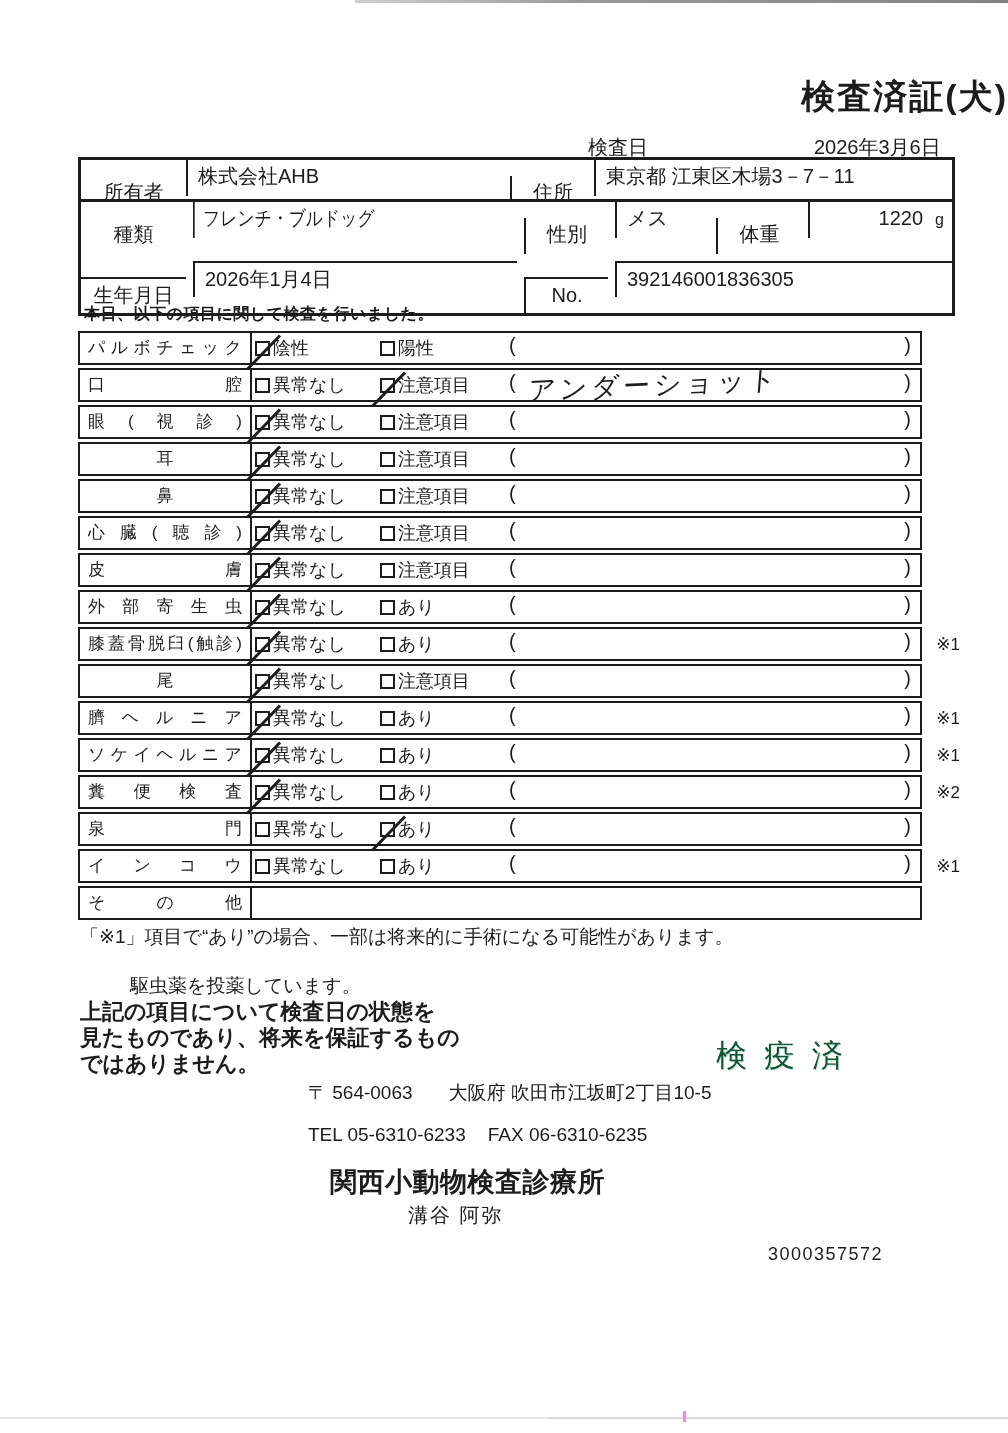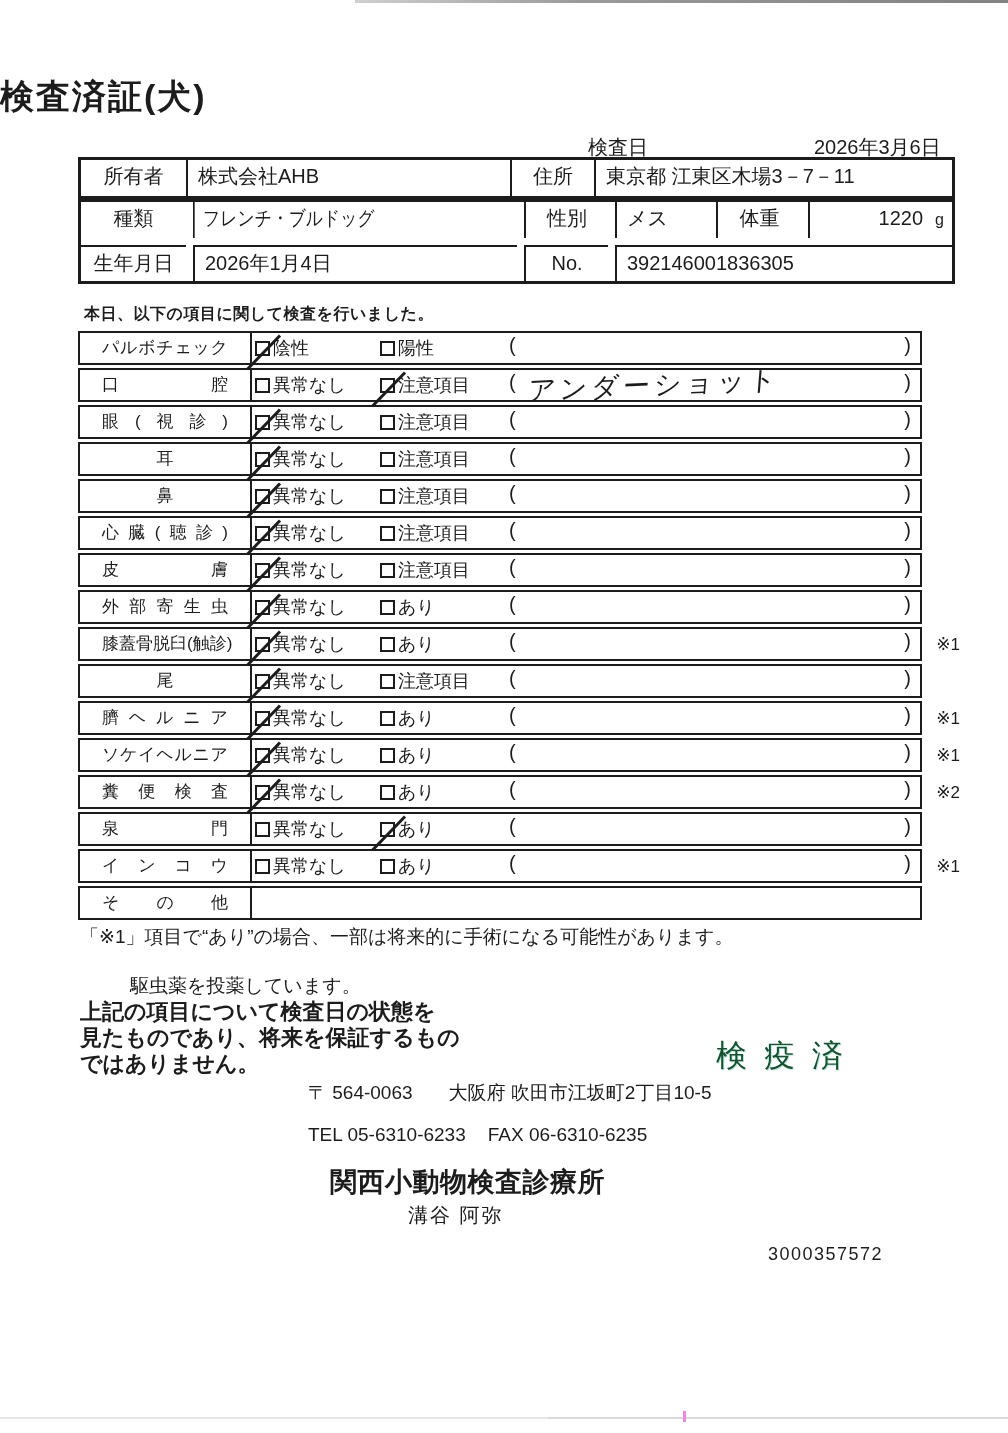--- a/index.html
+++ b/index.html
@@ -12,48 +12,48 @@
     font-family: "Liberation Sans", "DejaVu Sans", sans-serif;
     overflow: hidden;
   }
   
   .scan-top { position:absolute; top:0; left:355px; width:653px; height:3px;
     background: linear-gradient(to right,#cfcfcf 0%,#9a9a9a 35%,#828282 100%); }
   .scan-bottom { position:absolute; top:1417px; left:0; width:1008px; height:2px; background:#e6e6e6; }
   .scan-bottom-dark { position:absolute; top:1417px; left:548px; width:460px; height:2px; background:#d9d9d9; }
   .scan-tick { position:absolute; top:1411px; left:683px; width:3px; height:11px; background:#ee86e4; }
 
-  .title { position:absolute; top:74px; left:0; width:100%; text-align:left;
+  .title { position:absolute; top:74px; left:0; width:100%; text-align:right;
     font-size:34px; font-weight:700; letter-spacing:2px; }
 
   .exam-date-label { position:absolute; top:134px; left:588px; font-size:20px; }
   .exam-date-value { position:absolute; top:134px; left:814px; font-size:20px; }
 
   
   .tbl { position:absolute; left:78px; width:877px; border:3px solid #1c1c1c; display:grid; background:#fff; }
   .tbl1 { top:157px; grid-template-columns:105px 324px 84px auto; }
   .tbl2 { top:199px; grid-template-columns:105px 324px 84px 94px 85px auto;gap:7px; }
   .cell { height:36px; line-height:33px; font-size:20px; white-space:nowrap;
     border-left:2px solid #1c1c1c; padding:0 10px; overflow:visible; }
   .cell.c0 { border-left:none; }
   .cell.r2 { border-top:2px solid #1c1c1c; }
-  .lab { text-align:center; padding:0 12px; }
+  .lab { text-align:center; padding:0 12px;margin-top:16px; }
   .val {}
   .breed { transform:scaleX(.84); transform-origin:left center; }
   .weight { text-align:right; padding-right:8px; }
   .weight .unit { font-size:16px; margin-left:12px; }
   .span3 { grid-column: span 3; }
 
   .intro { position:absolute; top:304px; left:84px; font-size:16px; font-weight:600; letter-spacing:.5px; }
 
   
   .checklist { position:absolute; top:331px; left:78px; width:844px; }
   .check-row { position:relative; display:flex; height:34px; border:2px solid #1c1c1c; margin-bottom:3px; background:transparent; }
   .row-label { width:172px; flex:none; border-right:2px solid #1c1c1c; font-size:17px; line-height:29px;
-    padding:0 22px; text-align:justify; text-align-last:justify; white-space:nowrap; overflow:visible; }
+    padding:0 8px; text-align:justify; text-align-last:justify; white-space:nowrap; overflow:visible; }
   .row-label.single { text-align:center; text-align-last:center; }
   .row-body { position:relative; flex:1; }
   .opt { position:absolute; top:0; height:30px; display:flex; align-items:center; font-size:18px; white-space:nowrap; }
   .opt1 { left:3px; } .opt2 { left:128px; }
   .cb { position:relative; width:15px; height:15px; border:2px solid #1c1c1c; margin-right:3px; flex:none; }
   .cb.checked::after { content:''; position:absolute; left:-17px; top:8px; width:47px; height:2.5px;
     background:#1c1c1c; transform:rotate(-46deg); z-index:4; }
   .paren { position:absolute; top:1px; font-size:20px; }
   .paren.open { left:257px; } .paren.close { right:9px; }
   .hand { position:absolute; left:276px; top:-3px; font-size:27px; letter-spacing:4px; white-space:nowrap;

